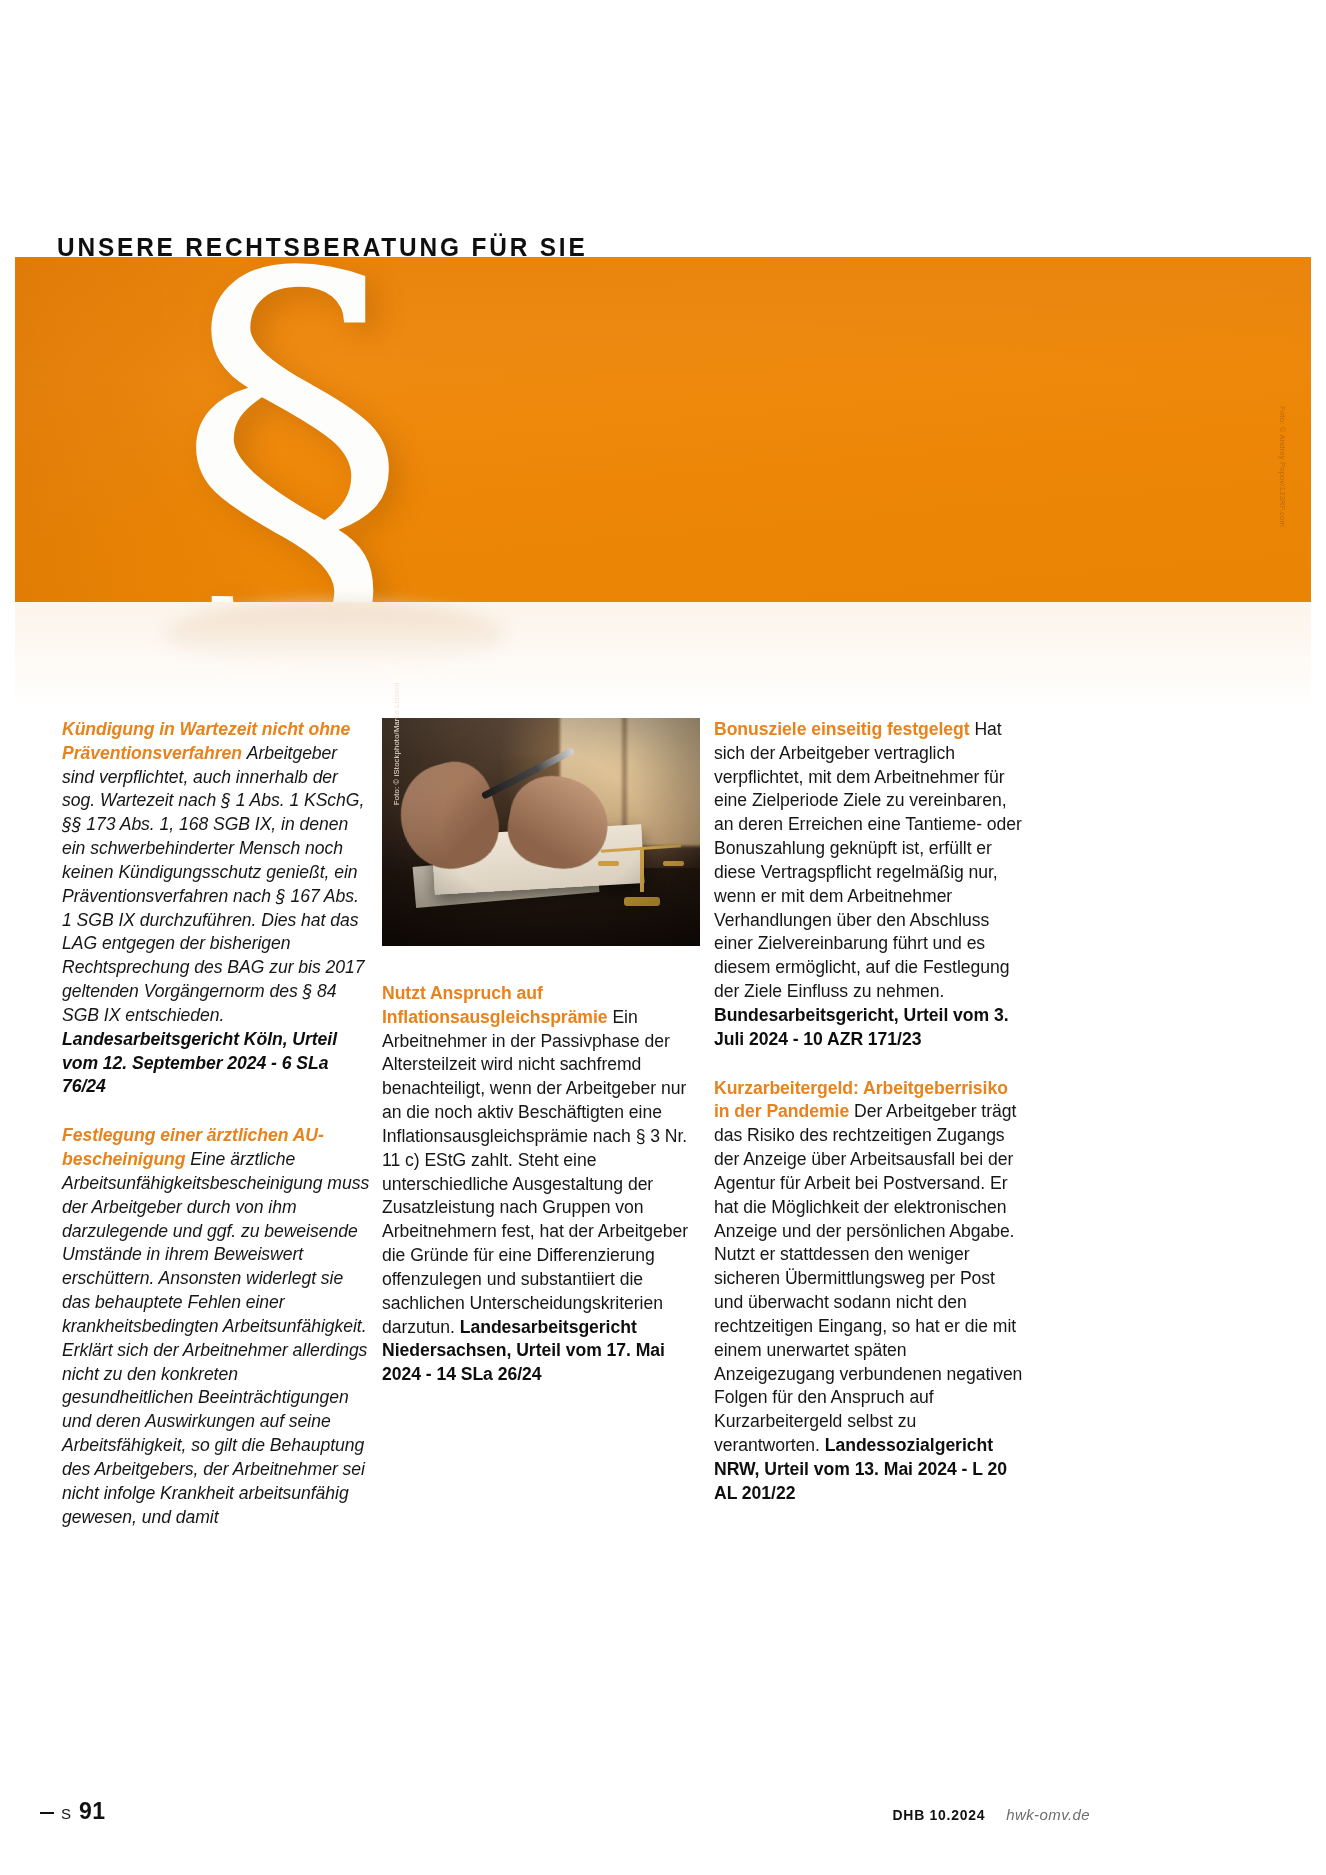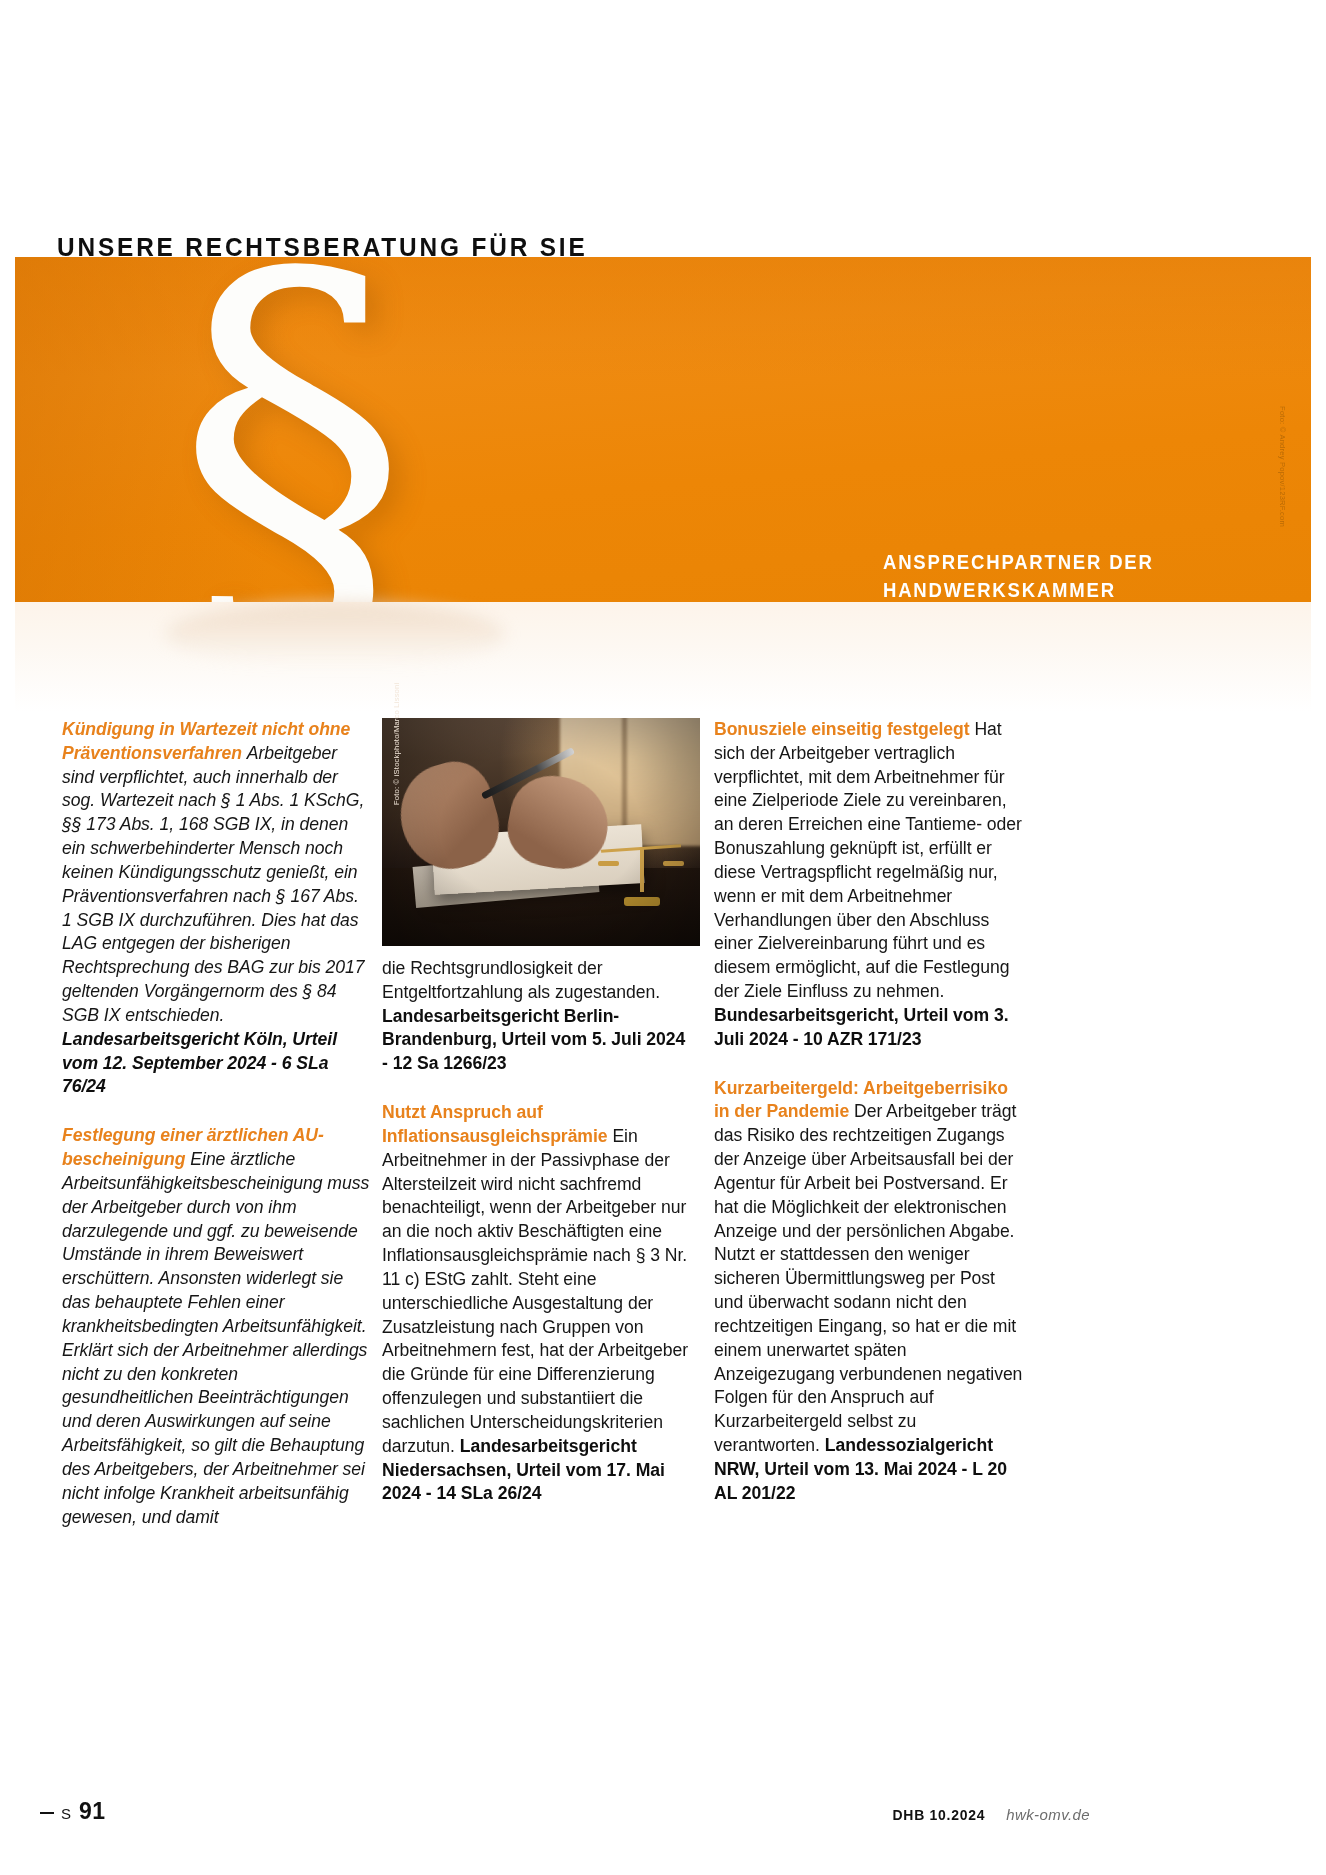--- a/index.html
+++ b/index.html
@@ -234,24 +234,20 @@
 
 <div class="page">
 
   <div class="section-head">UNSERE RECHTSBERATUNG FÜR SIE</div>
 
   <div class="hero">
     <div class="hero-shade-top"></div>
     <div class="hero-shade-left"></div>
     <div class="para-symbol">§</div>
 
-    <div class="contact">
-      <div class="contact-title">ANSPRECHPARTNER DER HANDWERKSKAMMER</div>
-
-    </div>
 
     <div class="hero-credit">Foto: © Andrey Popov/123RF.com</div>
   </div>
   <div class="hero-table"></div>
 
   <div class="photo">
     <div class="ph-bg"></div>
     <div class="ph-window"></div>
     <div class="ph-desk"></div>
     <div class="ph-paper2"></div>
@@ -282,24 +278,20 @@
       </div>
       <div class="gap"></div>
       <div>
         <span class="art-head">Festlegung einer ärztlichen AU-bescheinigung </span>
         <span class="art-body">Eine ärztliche Arbeitsunfähigkeitsbescheinigung muss der Arbeitgeber durch von ihm darzulegende und ggf. zu beweisende Umstände in ihrem Beweiswert erschüttern. Ansonsten widerlegt sie das behauptete Fehlen einer krankheitsbedingten Arbeitsunfähigkeit. Erklärt sich der Arbeitnehmer allerdings nicht zu den konkreten gesundheitlichen Beeinträchtigungen und deren Auswirkungen auf seine Arbeitsfähigkeit, so gilt die Behauptung des Arbeitgebers, der Arbeitnehmer sei nicht infolge Krankheit arbeitsunfähig gewesen, und damit </span>
       </div>
     </div>
 
     <div class="col col-2">
       <div class="photo-spacer"></div>
-      <div>
-        <span class="art-body">die Rechtsgrundlosigkeit der Entgeltfortzahlung als zugestanden. </span>
-        <span class="art-ref">Landesarbeitsgericht Berlin-Brandenburg, Urteil vom 5. Juli 2024 - 12 Sa 1266/23</span>
-      </div>
       <div class="gap"></div>
       <div>
         <span class="art-head">Nutzt Anspruch auf Inflationsausgleichsprämie </span>
         <span class="art-body">Ein Arbeitnehmer in der Passivphase der Altersteilzeit wird nicht sachfremd benachteiligt, wenn der Arbeitgeber nur an die noch aktiv Beschäftigten eine Inflationsausgleichsprämie nach § 3 Nr. 11 c) EStG zahlt. Steht eine unterschiedliche Ausgestaltung der Zusatzleistung nach Gruppen von Arbeitnehmern fest, hat der Arbeitgeber die Gründe für eine Differenzierung offenzulegen und substantiiert die sachlichen Unterscheidungskriterien darzutun. </span>
         <span class="art-ref">Landesarbeitsgericht Niedersachsen, Urteil vom 17. Mai 2024 - 14 SLa 26/24</span>
       </div>
     </div>
 
     <div class="col col-3">
       <div>

